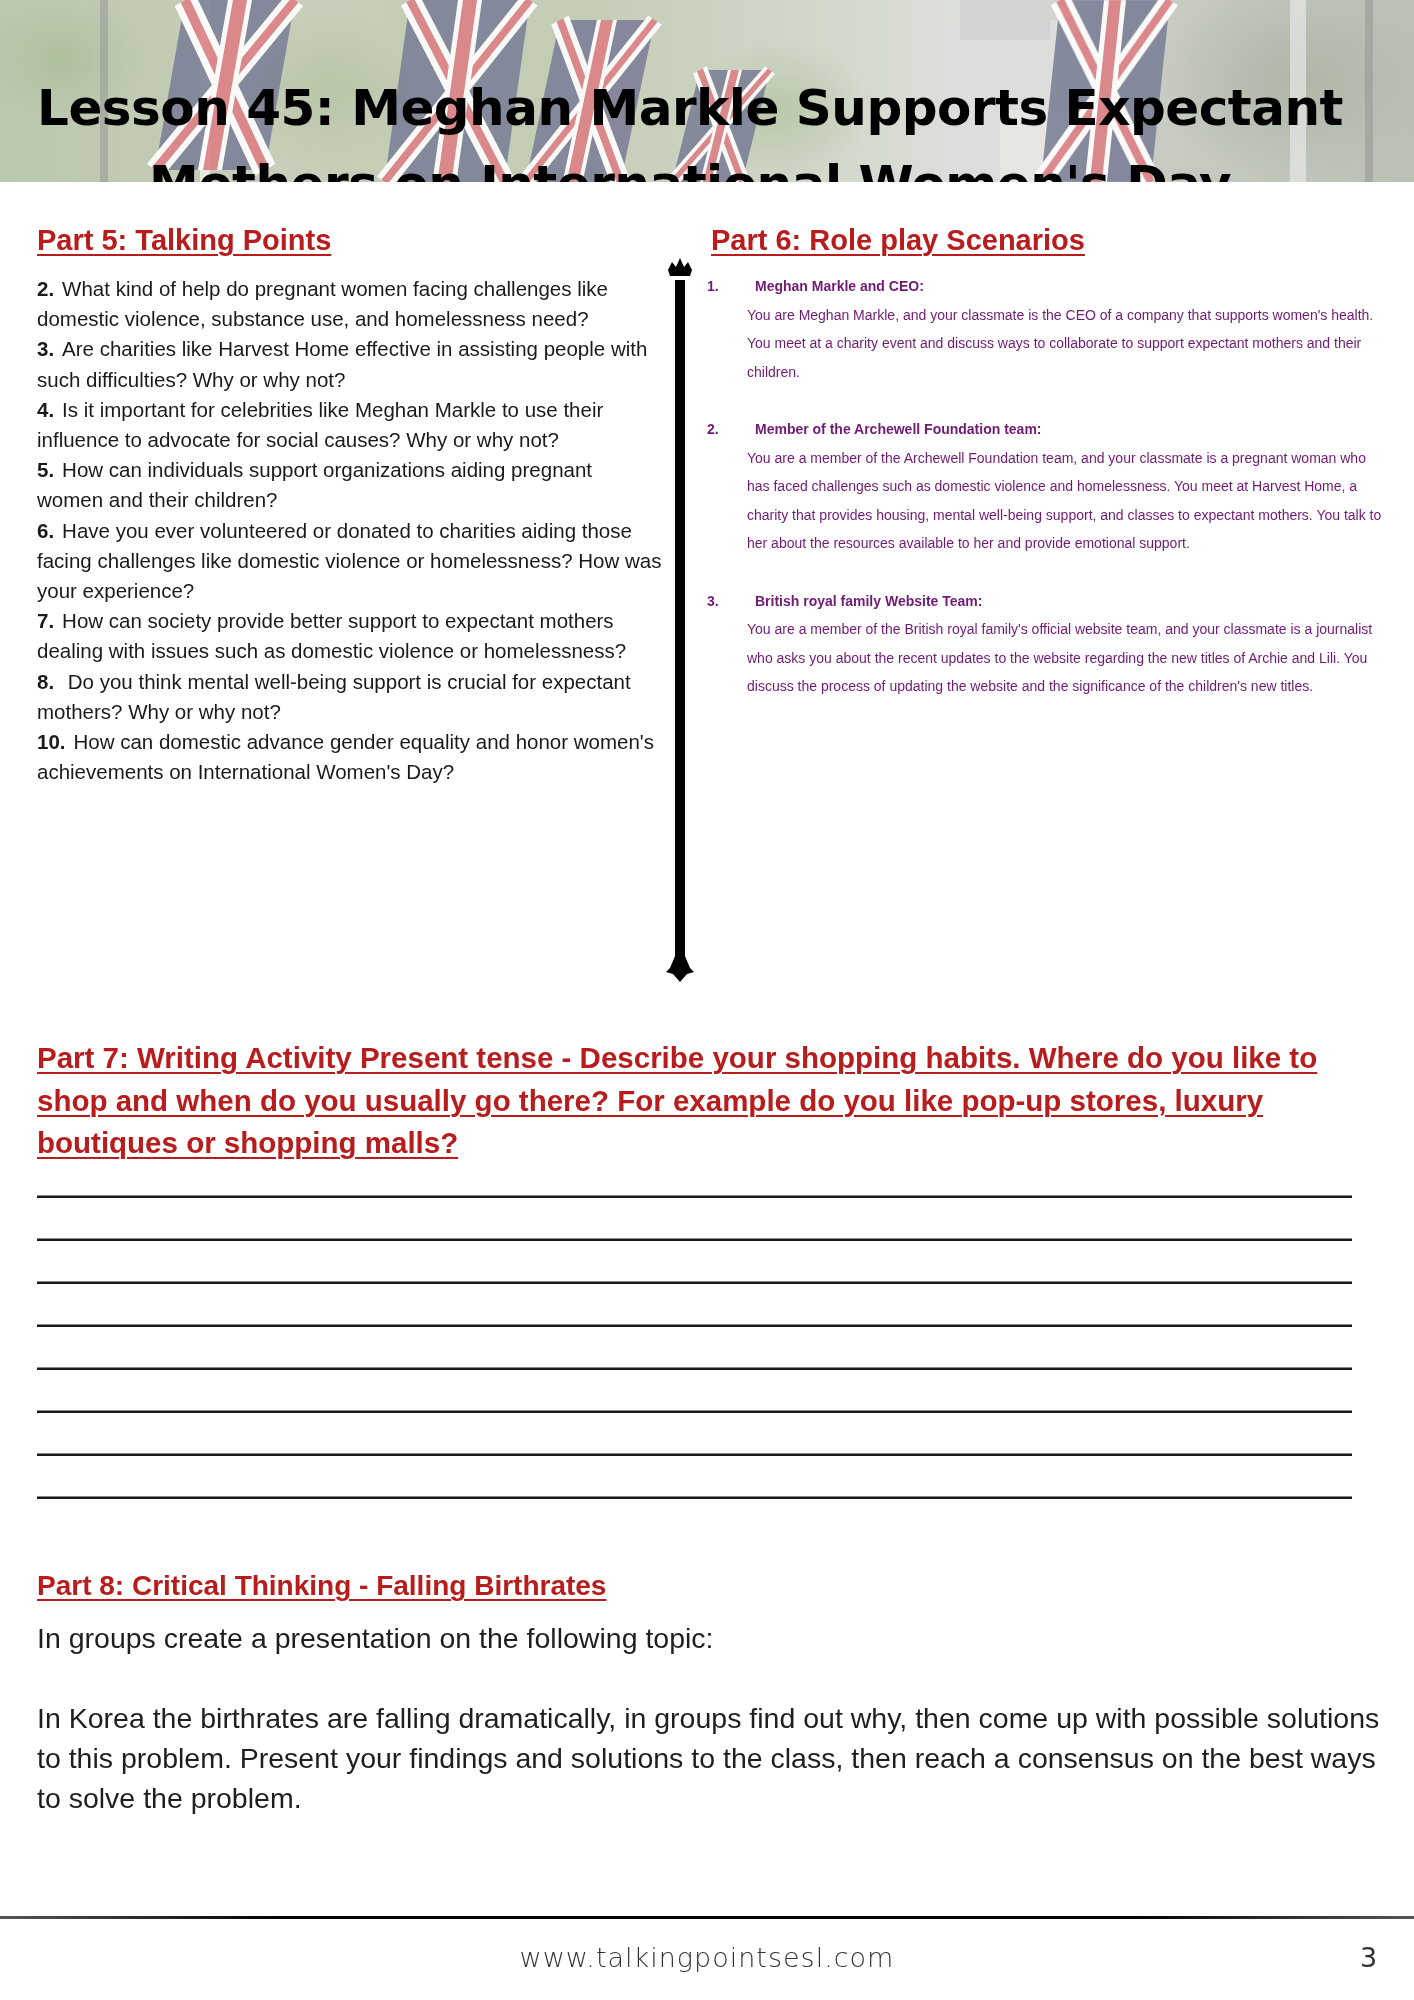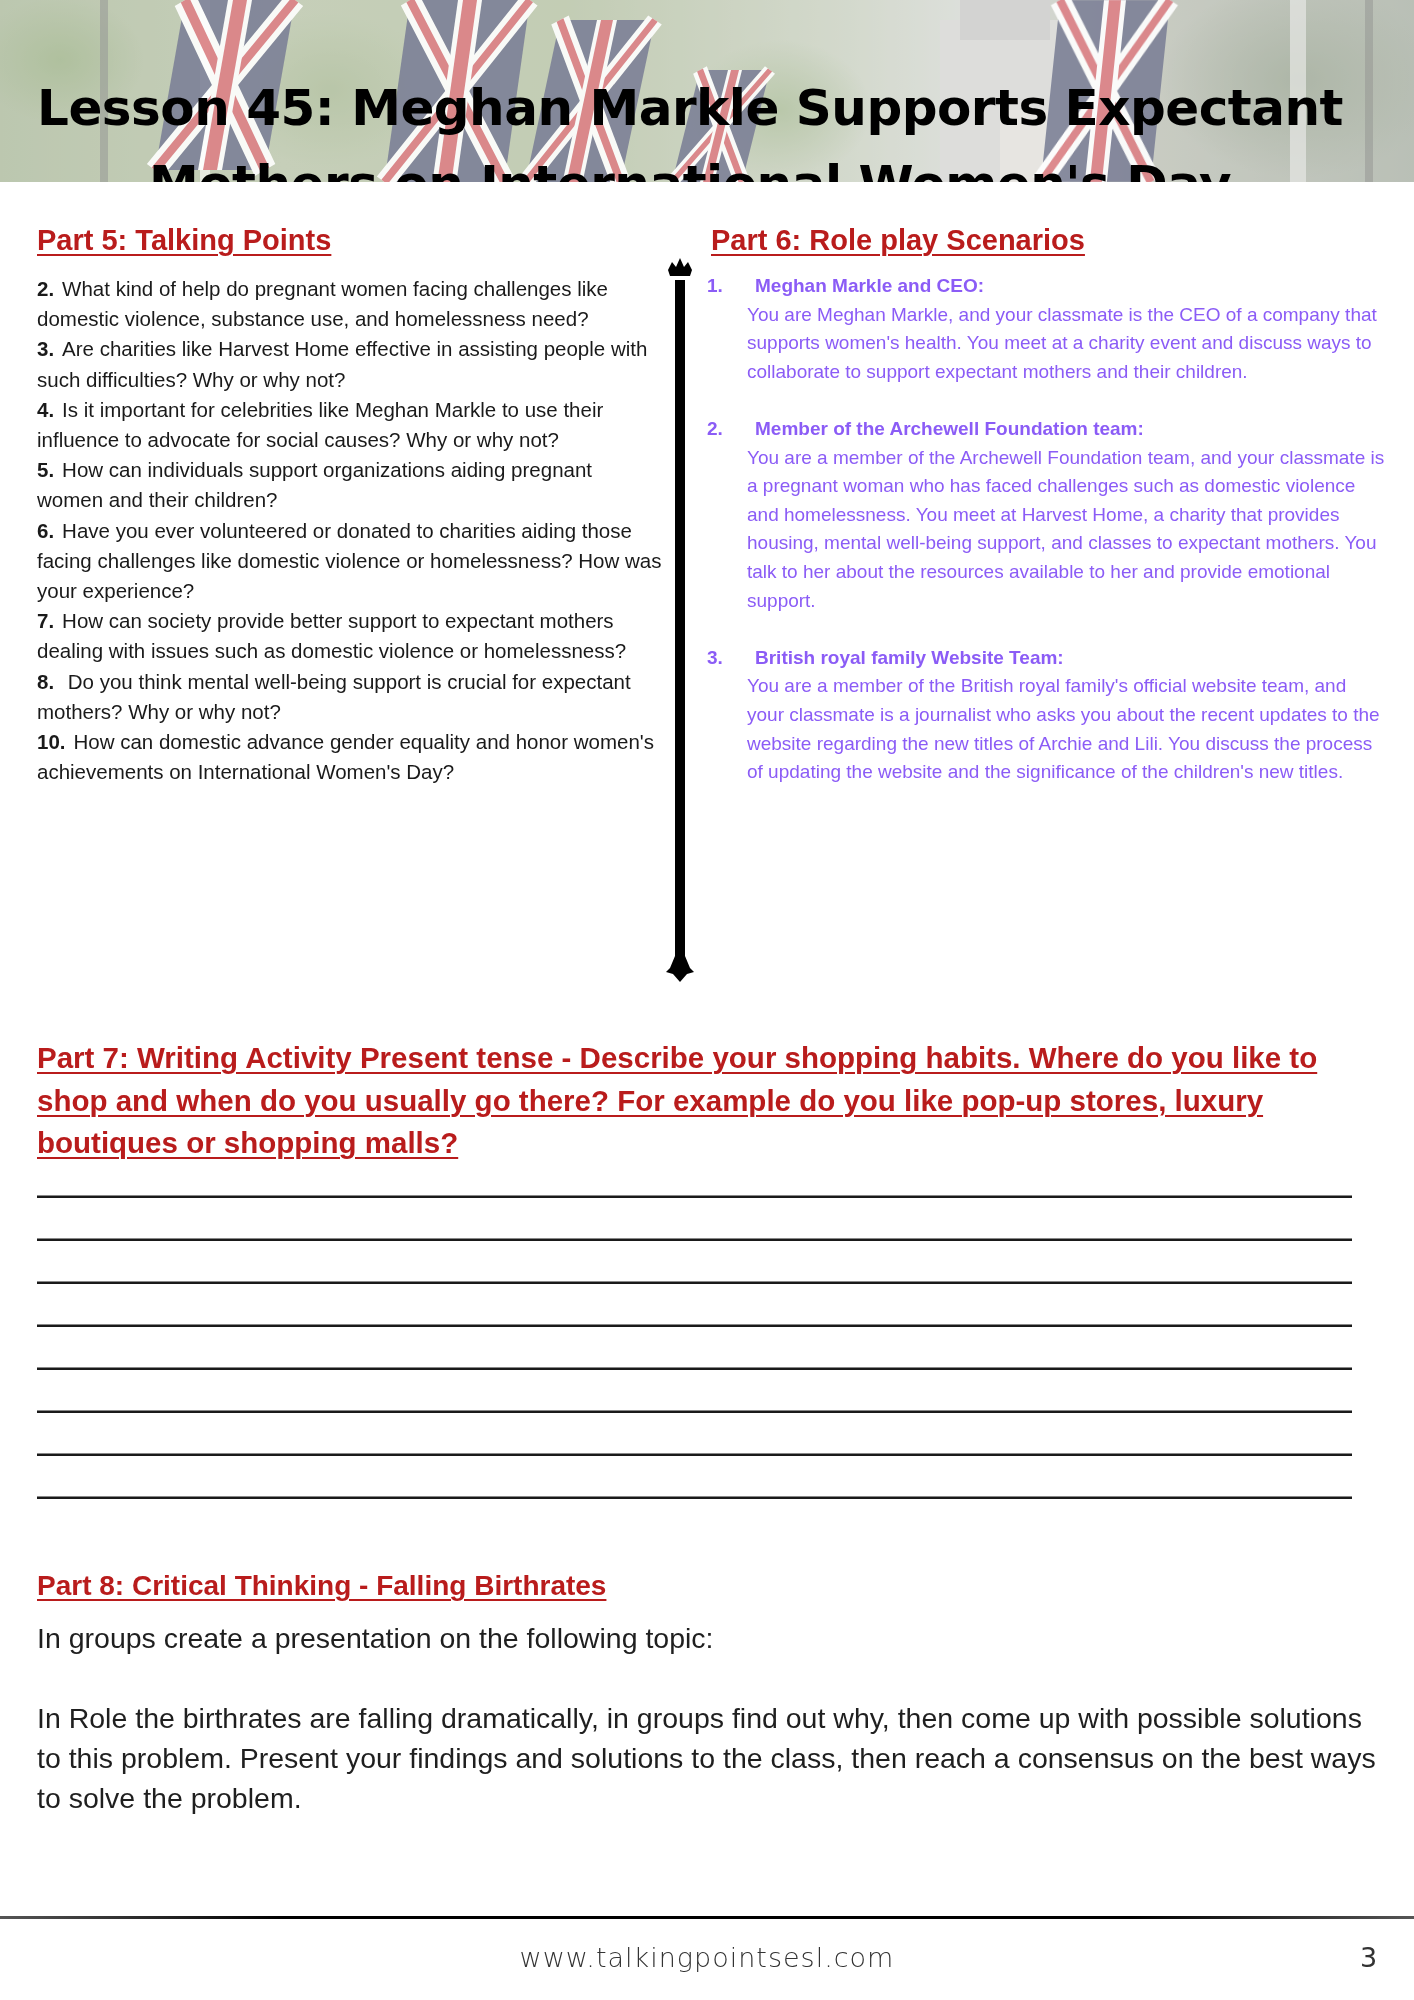--- a/index.html
+++ b/index.html
@@ -77,23 +77,23 @@
     position: absolute;
     left: 663px; top: 256px;
     width: 34px; height: 728px;
   }
 
   
   .roleplay {
     position: absolute;
     left: 707px; top: 272px;
     width: 680px;
-    font-size: 19px;
+    font-size: 14px;
     line-height: 28.6px;
-    color: #8b5cf6;
+    color: #701a75;
   }
   .scenario { margin: 0 0 28.6px 0; }
   .scenario-title { font-weight: bold; display: block; }
   .scenario-title .snum { display: inline-block; width: 48px; }
   .scenario-body { display: block; margin-left: 40px; }
 
   
   .part7-heading {
     left: 37px; top: 1037px;
     width: 1345px;
@@ -268,21 +268,21 @@
     <div class="writing-line"></div>
     <div class="writing-line"></div>
     <div class="writing-line"></div>
   </div>
 </section>
 
 <section>
   <h2 class="h-part part8-heading">Part 8: Critical Thinking - Falling Birthrates</h2>
   <div class="part8-body">
     <p>In groups create a presentation on the following topic:</p>
-    <p>In Role the birthrates are falling dramatically, in groups find out why, then come up with possible solutions to this problem. Present your findings and solutions to the class, then reach a consensus on the best ways to solve the problem.</p>
+    <p>In Korea the birthrates are falling dramatically, in groups find out why, then come up with possible solutions to this problem. Present your findings and solutions to the class, then reach a consensus on the best ways to solve the problem.</p>
   </div>
 </section>
 
 <footer>
   <div class="footer-rule"></div>
   <div class="footer-url">www.talkingpointsesl.com</div>
   <div class="footer-page">3</div>
 </footer>
 
 </body></html>

